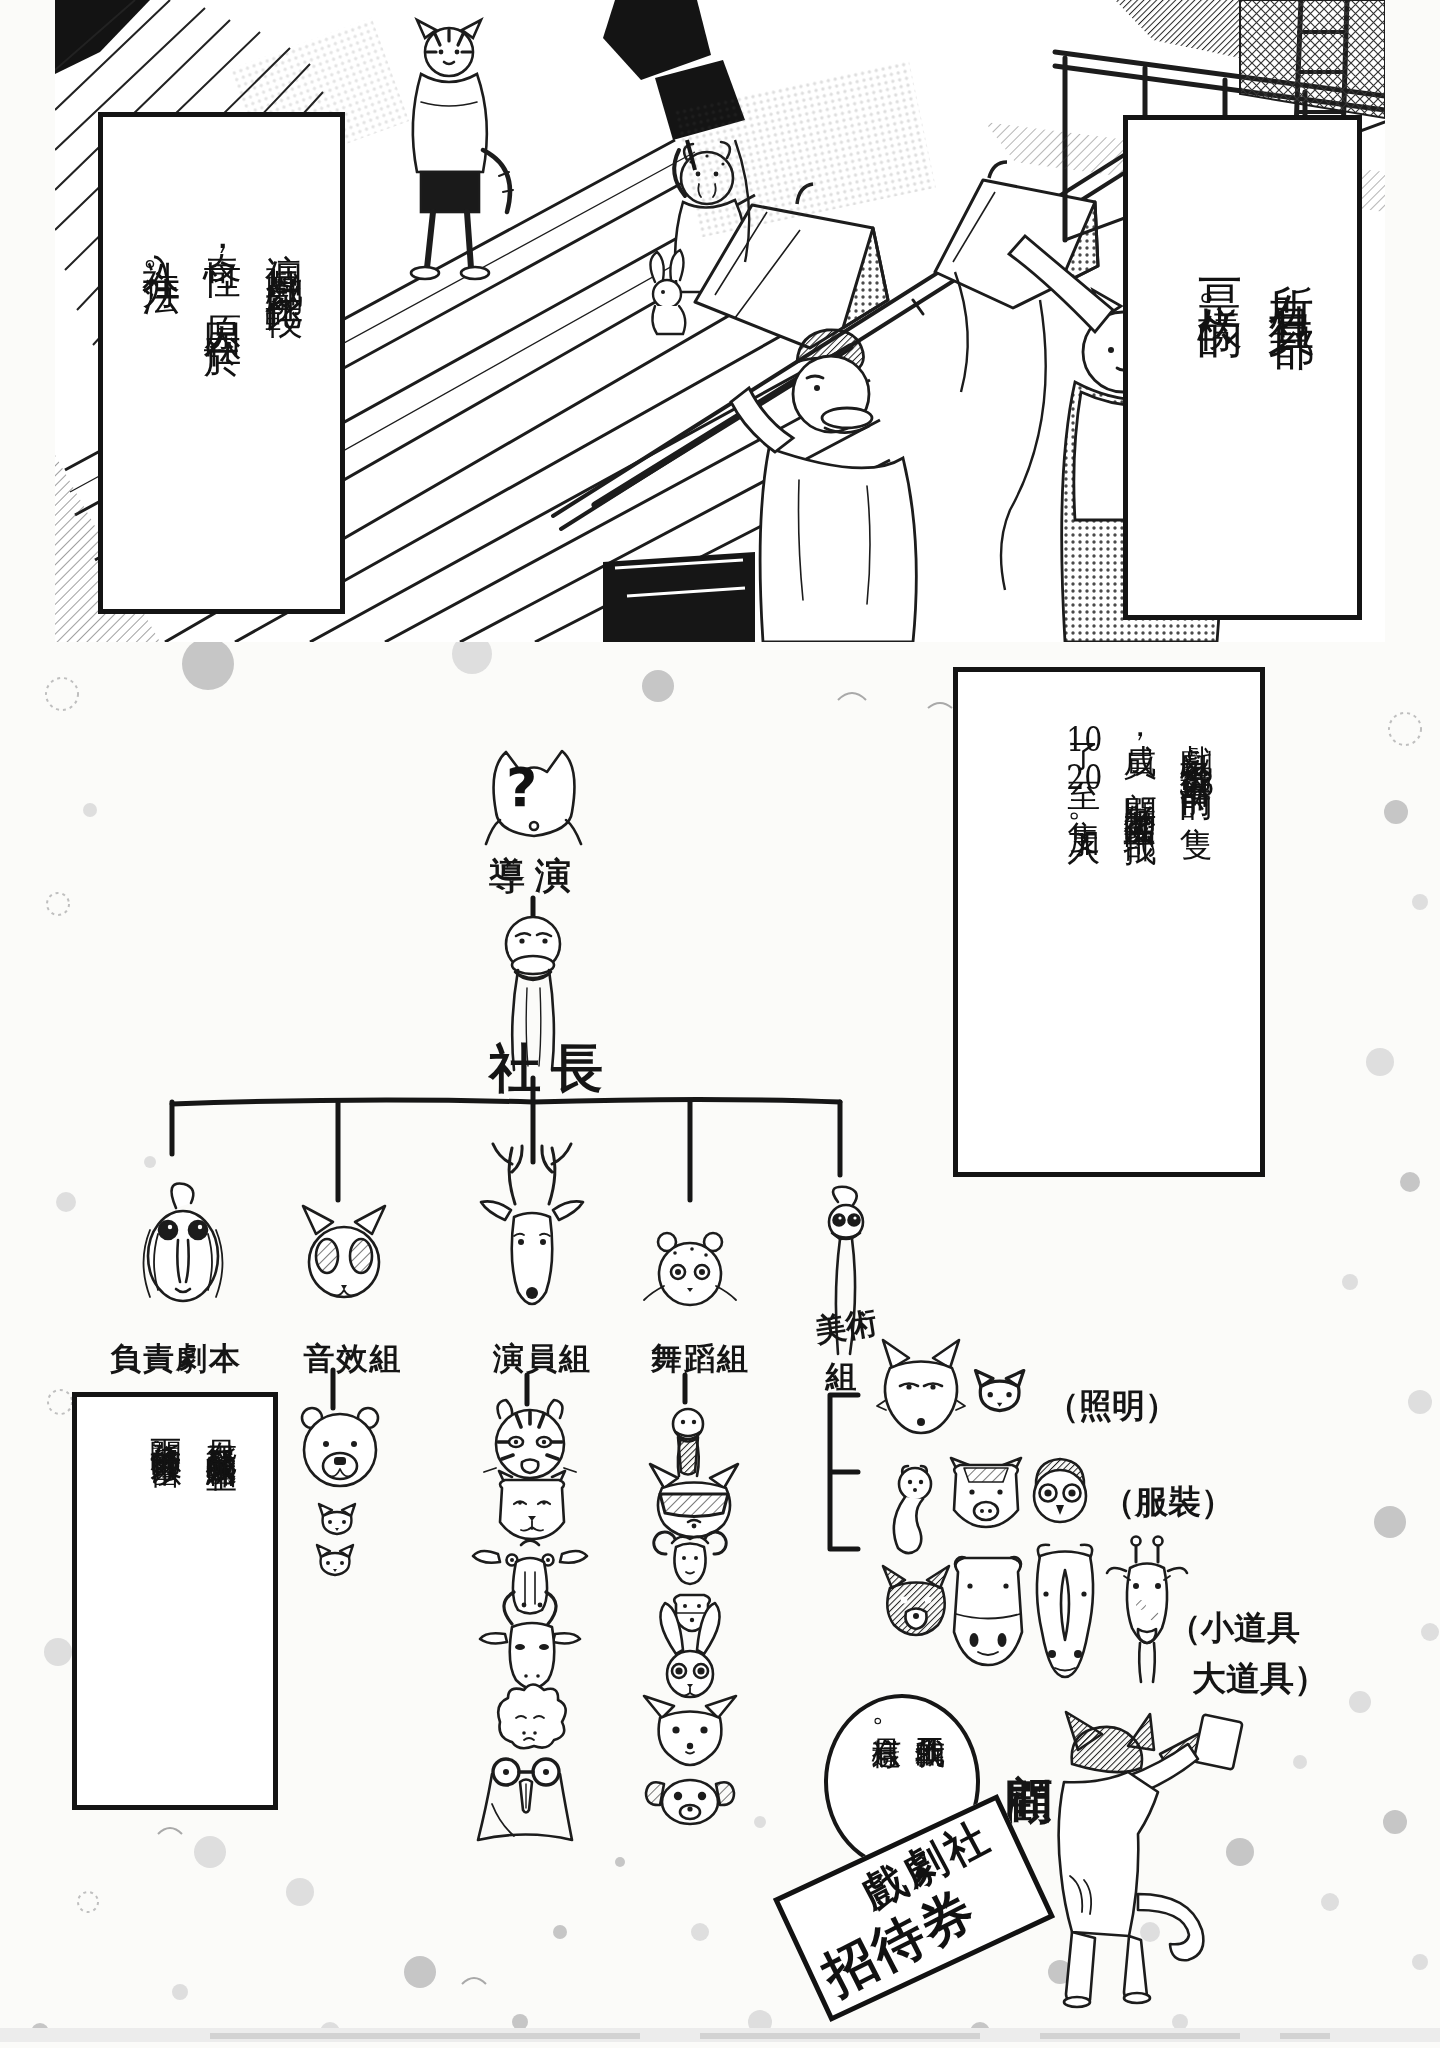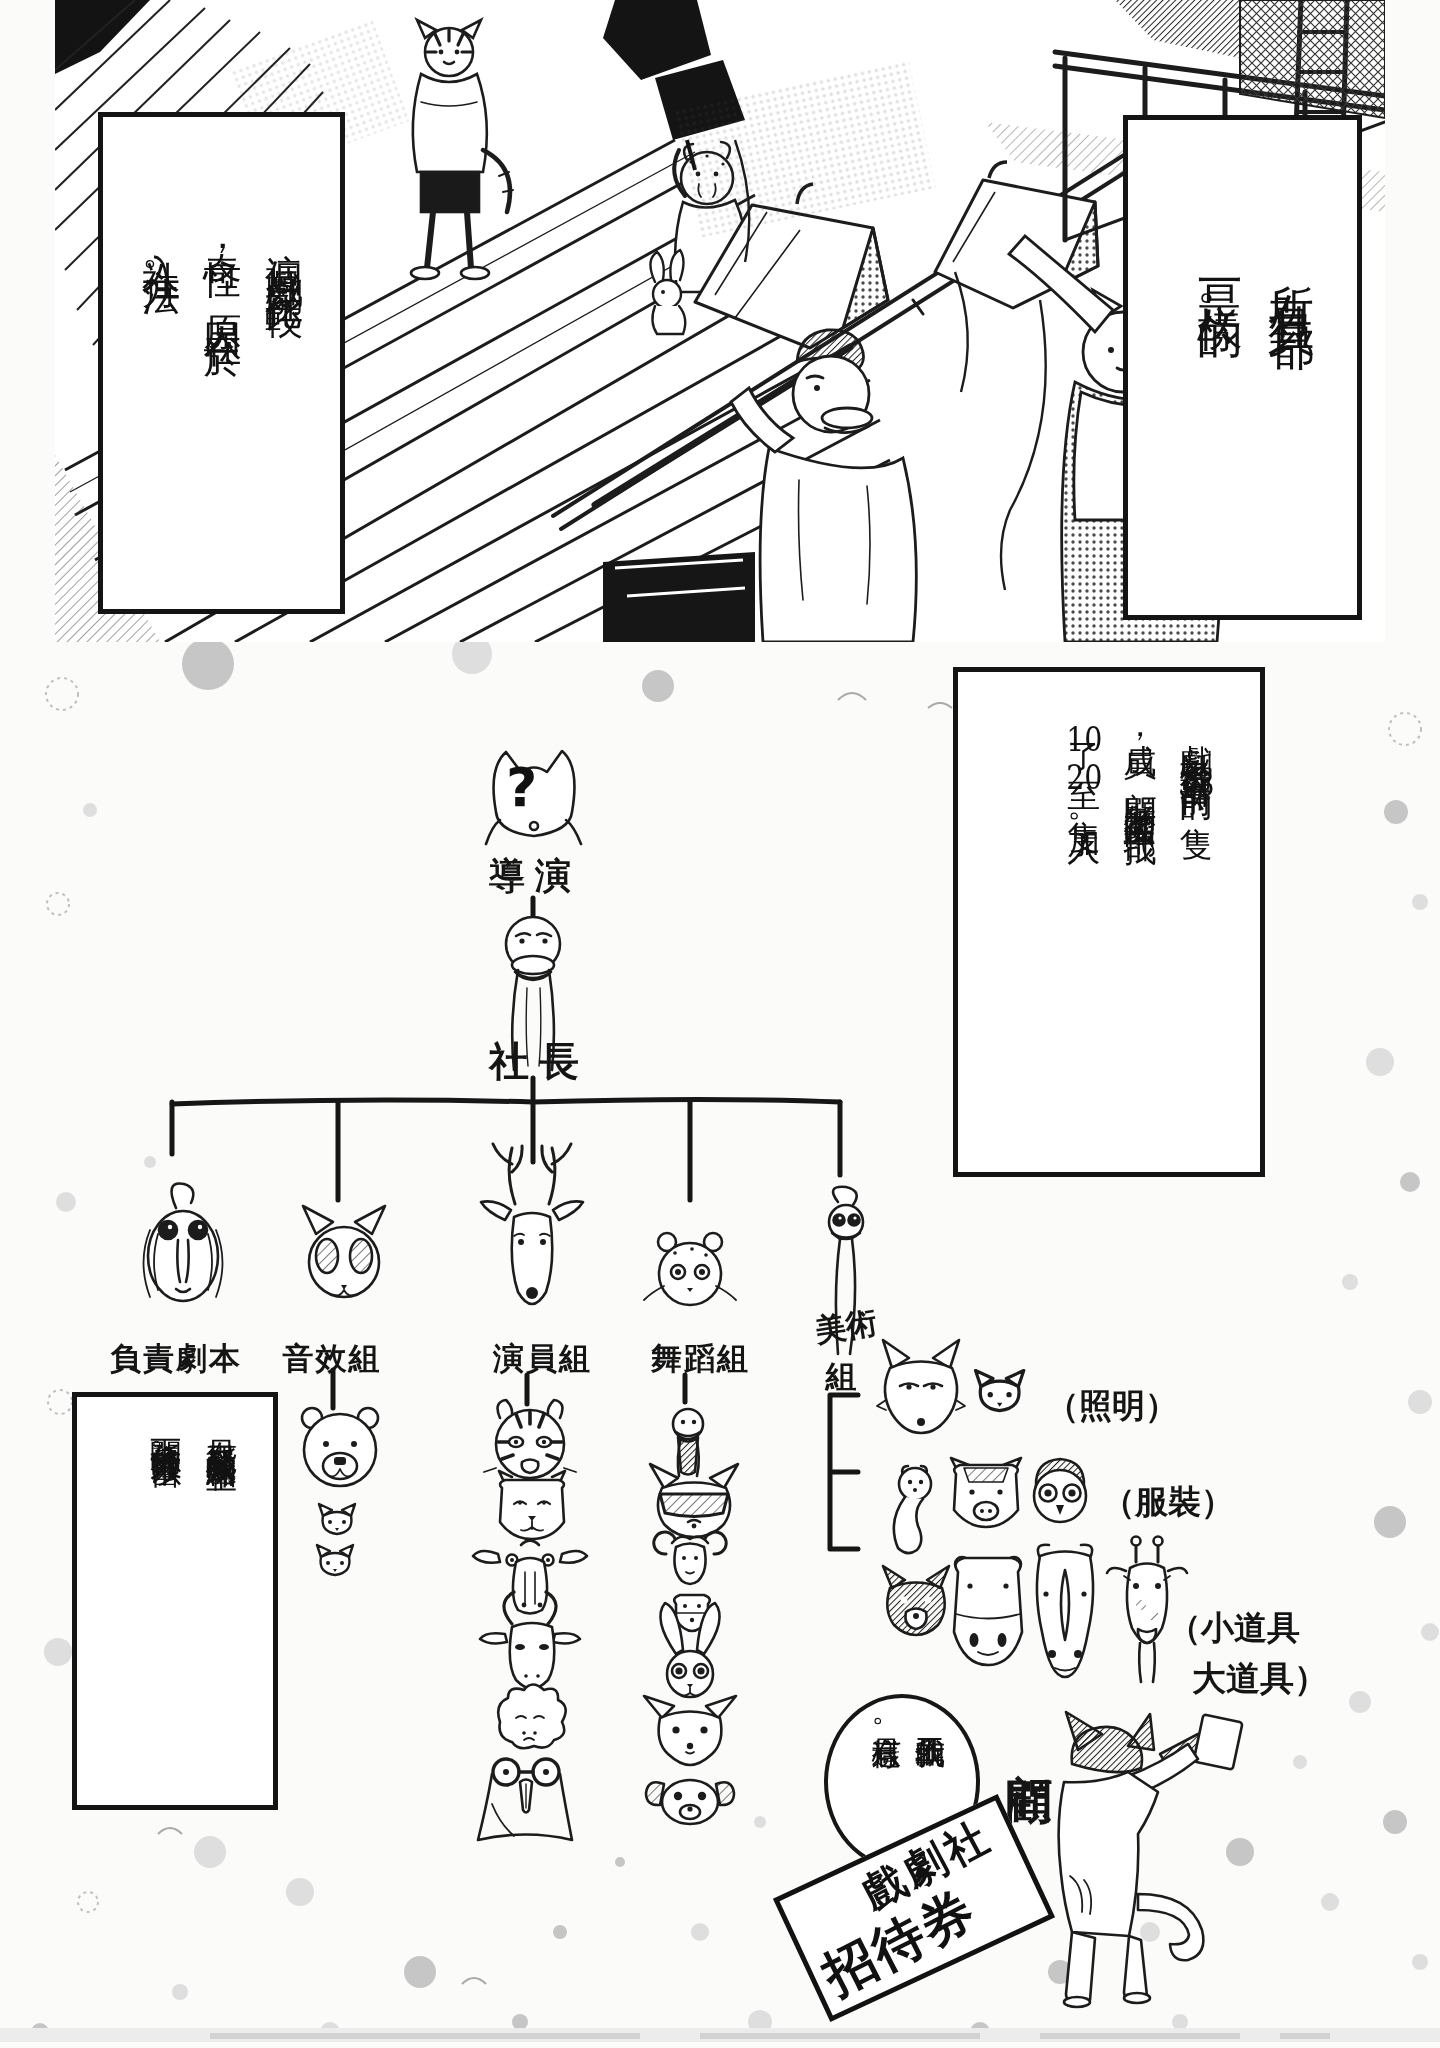--- a/index.html
+++ b/index.html
@@ -599,23 +599,23 @@
           <path d="M1138,1252 Q1190,1252 1202,1288 Q1208,1312 1188,1318 Q1171,1320 1170,1302 Q1187,1304 1189,1293 Q1184,1268 1138,1268 Z" fill="#fff"></path>
         </g>
 
         <path d="M1018,1224 Q1010,1254 1032,1252" fill="none" stroke-width="3.4"></path>
       </g>
     </svg>
 
     <div class="qmark" style="left:506px;top:114px;font-size:54px;">?</div>
 
     <div class="chart-label" style="left:489px;top:210px;width:92px;font-size:36px;letter-spacing:10px;text-align:right;">導演</div>
-    <div class="chart-label" style="left:489px;top:392px;width:92px;font-size:40px;letter-spacing:10px;text-align:left;">社長</div>
+    <div class="chart-label" style="left:489px;top:392px;width:92px;font-size:52px;letter-spacing:10px;text-align:left;">社長</div>
     <div class="chart-label" style="left:92px;top:696px;width:168px;font-size:31px;text-align:center;letter-spacing:2px;">負責劇本</div>
-    <div class="chart-label" style="left:274px;top:696px;width:116px;font-size:31px;text-align:center;letter-spacing:2px;">音效組</div>
+    <div class="chart-label" style="left:295px;top:696px;width:116px;font-size:31px;text-align:center;letter-spacing:2px;">音效組</div>
     <div class="chart-label" style="left:476px;top:696px;width:116px;font-size:31px;text-align:right;letter-spacing:2px;">演員組</div>
     <div class="chart-label" style="left:630px;top:696px;width:120px;font-size:31px;text-align:right;letter-spacing:2px;">舞蹈組</div>
     <div class="chart-label" style="left:806px;top:664px;width:80px;font-size:31px;text-align:center;transform:rotate(-9deg);">美術</div>
     <div class="chart-label" style="left:822px;top:714px;width:38px;font-size:31px;text-align:center;">組</div>
     <div class="chart-label" style="left:1046px;top:742px;font-size:33px;">（照明）</div>
     <div class="chart-label" style="left:1102px;top:838px;font-size:33px;">（服裝）</div>
     <div class="chart-label" style="left:1168px;top:964px;font-size:33px;">（小道具</div>
     <div class="chart-label" style="left:1192px;top:1014px;font-size:34px;">大道具）</div>
 
     <div class="caption-box" style="left:953px;top:25px;width:302px;height:500px;">

